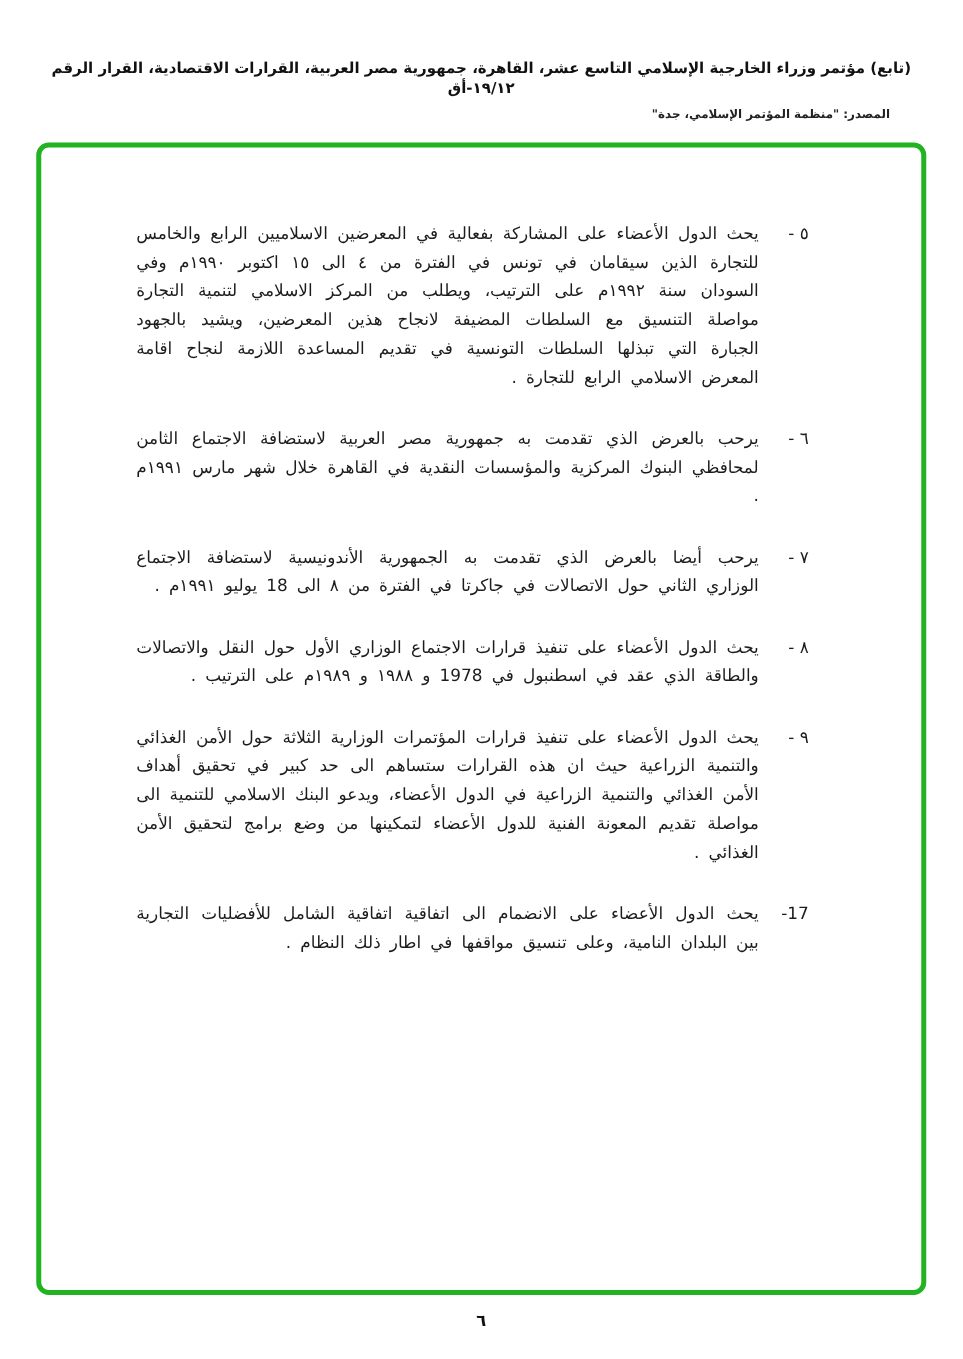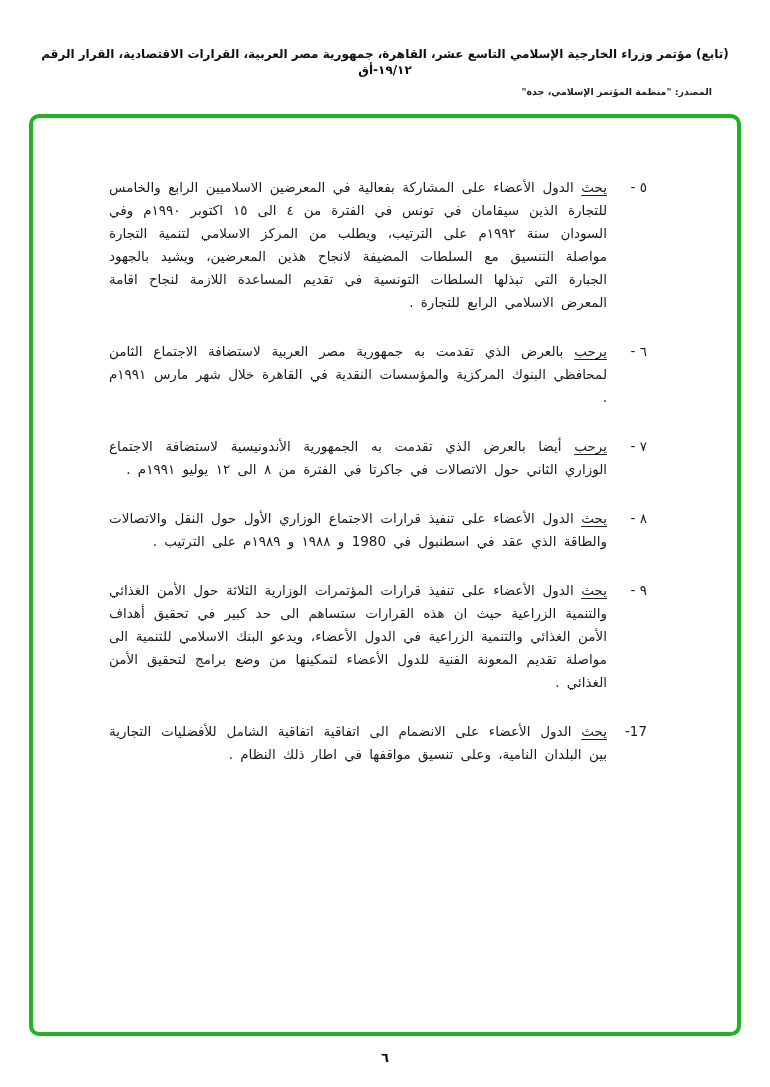--- a/index.html
+++ b/index.html
@@ -59,21 +59,20 @@
   }
   .text{
     flex:1;
     font-size:13.5px;
     line-height:23px;
     word-spacing:3px;
     text-align:justify;
     color:var(--ink);
   }
   .lead{
-    text-decoration:underline;
     text-underline-offset:3px;
   }
   .page-number{
     margin-top:14px;
     text-align:center;
     font-weight:bold;
     font-size:13px;
     color:#111;
   }
 </style>
@@ -94,26 +93,26 @@
         <p class="text"><span class="lead">يحث</span> <span>الدول الأعضاء على المشاركة بفعالية في المعرضين الاسلاميين الرابع والخامس للتجارة الذين سيقامان في تونس في الفترة من ٤ الى ١٥ اكتوبر ١٩٩٠م وفي السودان سنة ١٩٩٢م على الترتيب، ويطلب من المركز الاسلامي لتنمية التجارة مواصلة التنسيق مع السلطات المضيفة لانجاح هذين المعرضين، ويشيد بالجهود الجبارة التي تبذلها السلطات التونسية في تقديم المساعدة اللازمة لنجاح اقامة المعرض الاسلامي الرابع للتجارة .</span></p>
       </div>
 
       <div class="item">
         <span class="num">٦ -</span>
         <p class="text"><span class="lead">يرحب</span> <span>بالعرض الذي تقدمت به جمهورية مصر العربية لاستضافة الاجتماع الثامن لمحافظي البنوك المركزية والمؤسسات النقدية في القاهرة خلال شهر مارس ١٩٩١م .</span></p>
       </div>
 
       <div class="item">
         <span class="num">٧ -</span>
-        <p class="text"><span class="lead">يرحب</span> <span>أيضا بالعرض الذي تقدمت به الجمهورية الأندونيسية لاستضافة الاجتماع الوزاري الثاني حول الاتصالات في جاكرتا في الفترة من ٨ الى ١٢ يوليو ١٩٩١م .</span></p>
+        <p class="text"><span class="lead">يرحب</span> <span>أيضا بالعرض الذي تقدمت به الجمهورية الأندونيسية لاستضافة الاجتماع الوزاري الثاني حول الاتصالات في جاكرتا في الفترة من ٨ الى 18 يوليو ١٩٩١م .</span></p>
       </div>
 
       <div class="item">
         <span class="num">٨ -</span>
-        <p class="text"><span class="lead">يحث</span> <span>الدول الأعضاء على تنفيذ قرارات الاجتماع الوزاري الأول حول النقل والاتصالات والطاقة الذي عقد في اسطنبول في 1980 و ١٩٨٨ و ١٩٨٩م على الترتيب .</span></p>
+        <p class="text"><span class="lead">يحث</span> <span>الدول الأعضاء على تنفيذ قرارات الاجتماع الوزاري الأول حول النقل والاتصالات والطاقة الذي عقد في اسطنبول في 1978 و ١٩٨٨ و ١٩٨٩م على الترتيب .</span></p>
       </div>
 
       <div class="item">
         <span class="num">٩ -</span>
         <p class="text"><span class="lead">يحث</span> <span>الدول الأعضاء على تنفيذ قرارات المؤتمرات الوزارية الثلاثة حول الأمن الغذائي والتنمية الزراعية حيث ان هذه القرارات ستساهم الى حد كبير في تحقيق أهداف الأمن الغذائي والتنمية الزراعية في الدول الأعضاء، ويدعو البنك الاسلامي للتنمية الى مواصلة تقديم المعونة الفنية للدول الأعضاء لتمكينها من وضع برامج لتحقيق الأمن الغذائي .</span></p>
       </div>
 
       <div class="item">
         <span class="num">17-</span>
         <p class="text"><span class="lead">يحث</span> <span>الدول الأعضاء على الانضمام الى اتفاقية اتفاقية الشامل للأفضليات التجارية بين البلدان النامية، وعلى تنسيق مواقفها في اطار ذلك النظام .</span></p>

